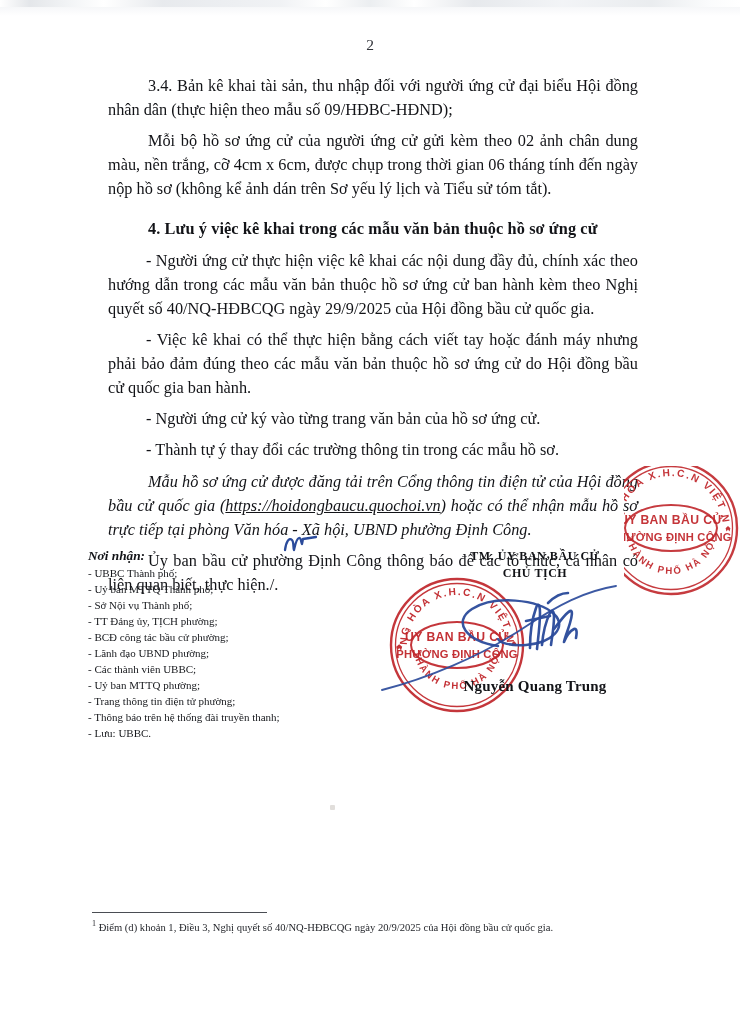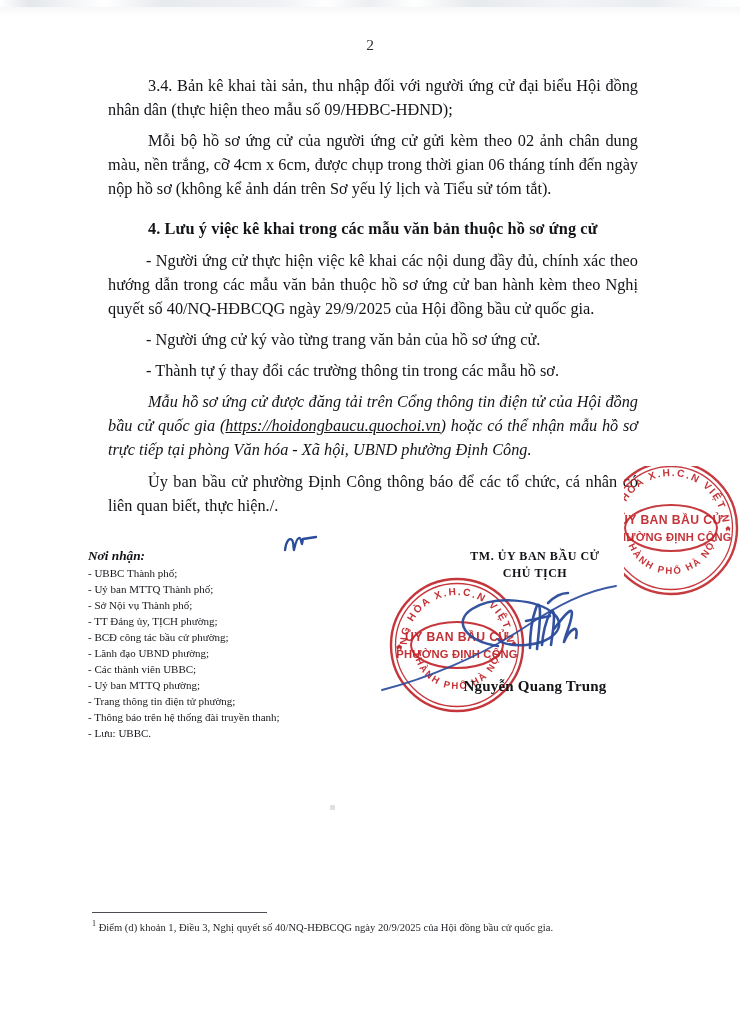--- a/index.html
+++ b/index.html
@@ -199,20 +199,21 @@
   <div class="body-area">
 
     <p class="ind">3.4. Bản kê khai tài sản, thu nhập đối với người ứng cử đại biểu Hội đồng nhân dân (thực hiện theo mẫu số 09/HĐBC-HĐND);</p>
 
     <p class="ind">Mỗi bộ hồ sơ ứng cử của người ứng cử gửi kèm theo 02 ảnh chân dung màu, nền trắng, cỡ 4cm x 6cm, được chụp trong thời gian 06 tháng tính đến ngày nộp hồ sơ (không kể ảnh dán trên Sơ yếu lý lịch và Tiểu sử tóm tắt).</p>
 
     <p class="heading">4. Lưu ý việc kê khai trong các mẫu văn bản thuộc hồ sơ ứng cử</p>
 
     <p class="ind-dash">- Người ứng cử thực hiện việc kê khai các nội dung đầy đủ, chính xác theo hướng dẫn trong các mẫu văn bản thuộc hồ sơ ứng cử ban hành kèm theo Nghị quyết số 40/NQ-HĐBCQG ngày 29/9/2025 của Hội đồng bầu cử quốc gia.</p>
 
+    <p class="ind-dash">- Việc kê khai có thể thực hiện bằng cách viết tay hoặc đánh máy nhưng phải bảo đảm đúng theo các mẫu văn bản thuộc hồ sơ ứng cử do Hội đồng bầu cử quốc gia ban hành.</p>
 
     <p class="ind-dash">- Người ứng cử ký vào từng trang văn bản của hồ sơ ứng cử.</p>
 
 
     <p class="ind-dash">- Thành tự ý thay đổi các trường thông tin trong các mẫu hồ sơ.</p>
 
     <p class="italic"><span>Mẫu hồ sơ ứng cử được đăng tải trên Cổng thông tin điện tử của Hội đồng bầu cử quốc gia (</span><span class="link-u">https://hoidongbaucu.quochoi.vn</span><span>) hoặc có thể nhận mẫu hồ sơ trực tiếp tại phòng Văn hóa - Xã hội, UBND phường Định Công.</span></p>
 
     <p class="ind">Ủy ban bầu cử phường Định Công thông báo để các tổ chức, cá nhân có liên quan biết, thực hiện./.</p>
 

